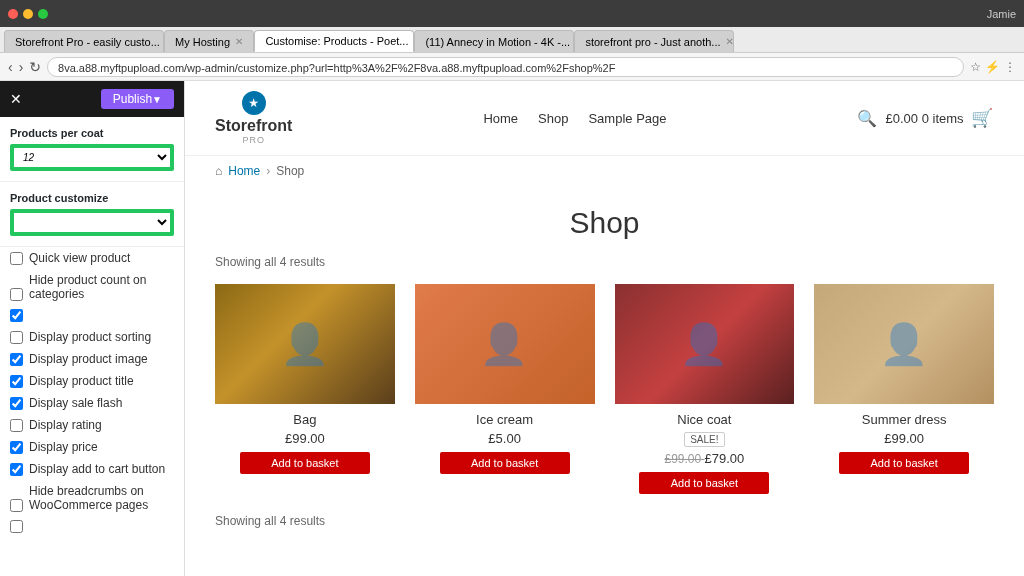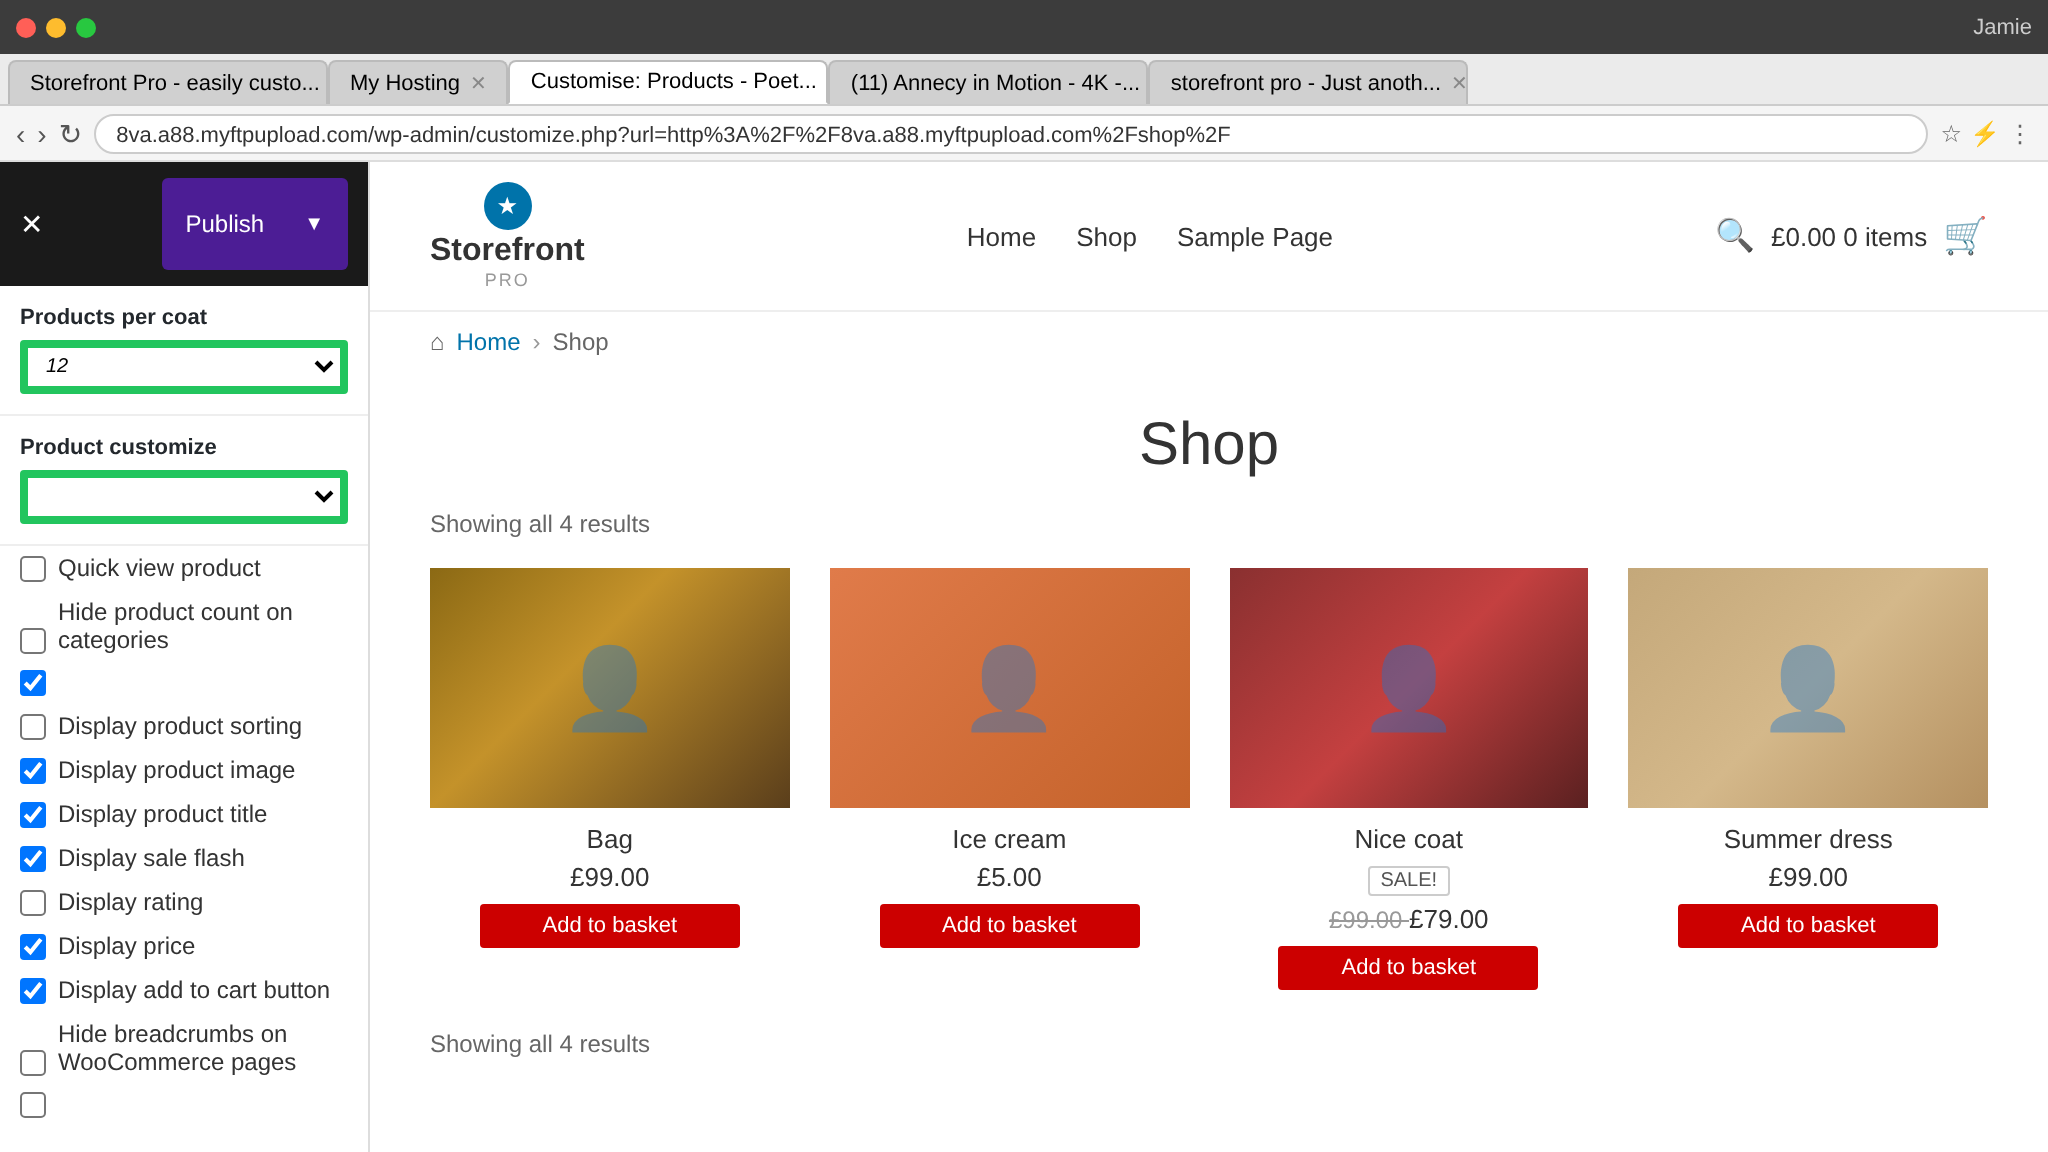--- a/index.html
+++ b/index.html
@@ -97,30 +97,30 @@
     }
     .sidebar-top {
       background: #1a1a1a;
       padding: 8px 10px;
       display: flex;
       align-items: center;
       justify-content: space-between;
     }
     .close-btn { color: #fff; font-size: 14px; cursor: pointer; }
     .publish-btn {
-      background: #4c1d95;
+      background: #8b5cf6;
       color: #fff;
       border: none;
-      padding: 16px 12px;
+      padding: 3px 12px;
       border-radius: 3px;
       font-size: 12px;
       cursor: pointer;
       display: flex;
       align-items: center;
-      gap: 20px;
+      gap: 0;
     }
     .publish-icon { font-size: 10px; }
     .sidebar-section { padding: 10px; border-bottom: 1px solid #eee; }
     .sidebar-label { font-size: 11px; font-weight: bold; color: #23282d; margin-bottom: 5px; }
     .sidebar-select {
       width: 100%;
       border: 4px solid #22c55e;
       padding: 3px 5px;
       font-size: 10px;
       border-radius: 2px;

